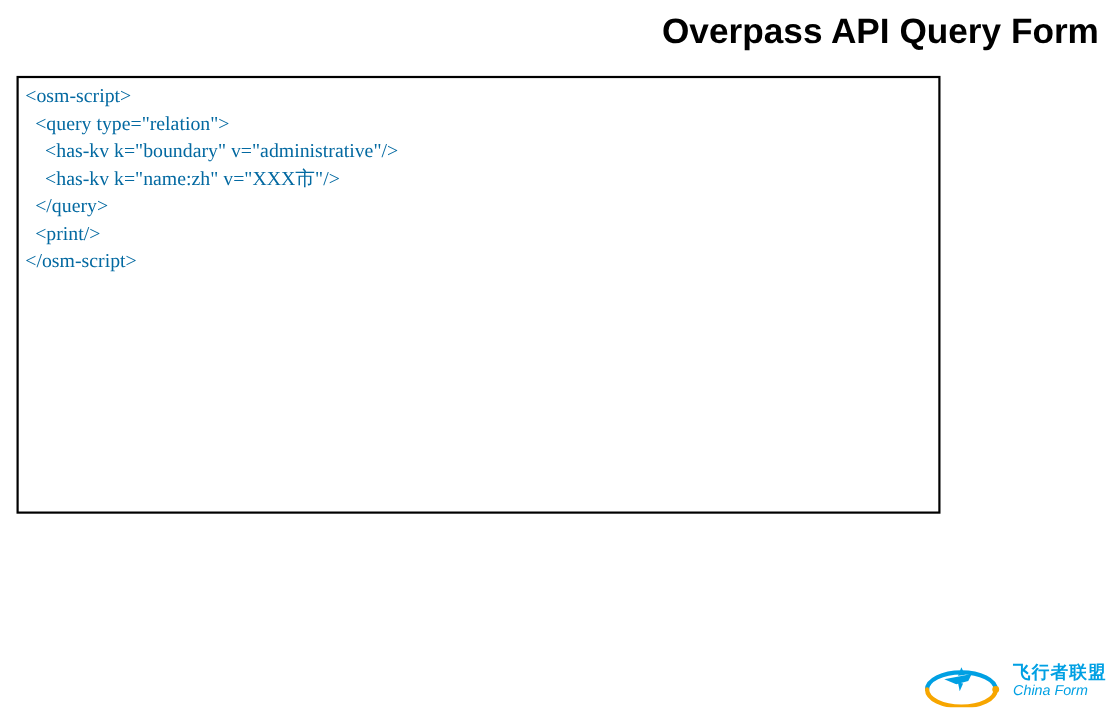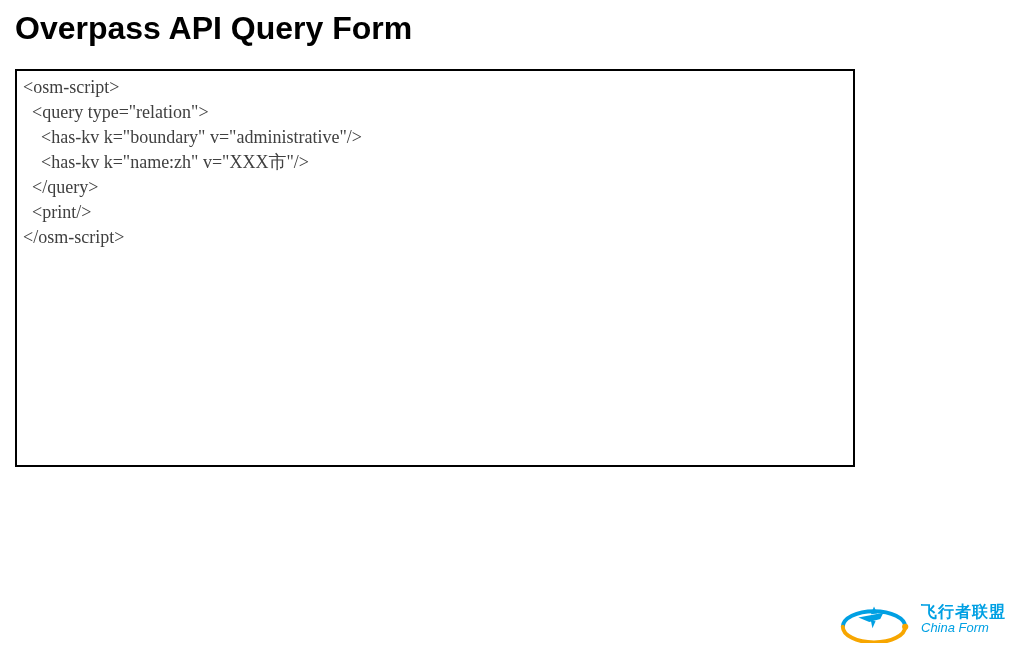--- a/index.html
+++ b/index.html
@@ -9,34 +9,35 @@
       font-family: Arial, Helvetica, sans-serif;
       width: 1014px;
       height: 651px;
       overflow: hidden;
       position: relative;
     }
     .page-title {
       font-size: 32px;
       font-weight: bold;
       color: #000;
-      margin: 10px 4px 0 15px;
+      margin: 10px 15px 0 15px;
+      text-align: right;
     }
     .query-textarea {
       display: block;
       margin: 22px 0 0 15px;
       width: 840px;
       height: 398px;
       border: 2px solid #000;
       padding: 4px 6px;
       box-sizing: border-box;
       font-family: "SimSun", "NSimSun", "Songti SC", "宋体", serif;
       font-size: 18px;
       line-height: 25px;
-      color: #404040;
+      color: #0369a1;
       resize: none;
       outline: none;
       white-space: pre;
       overflow: hidden;
       background: #fff;
     }
     .watermark {
       position: absolute;
       right: 8px;
       bottom: 8px;

